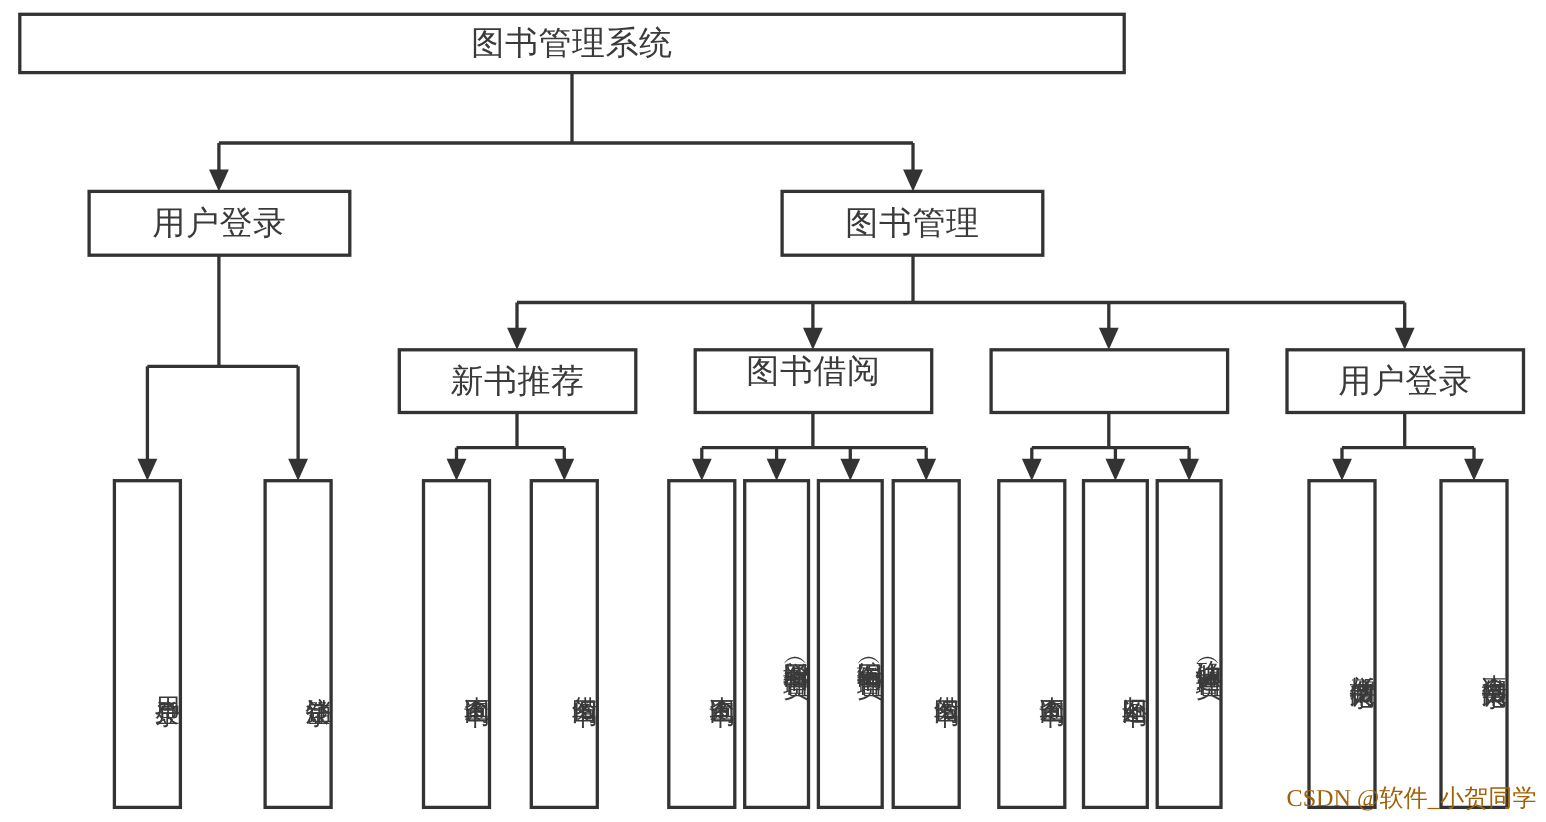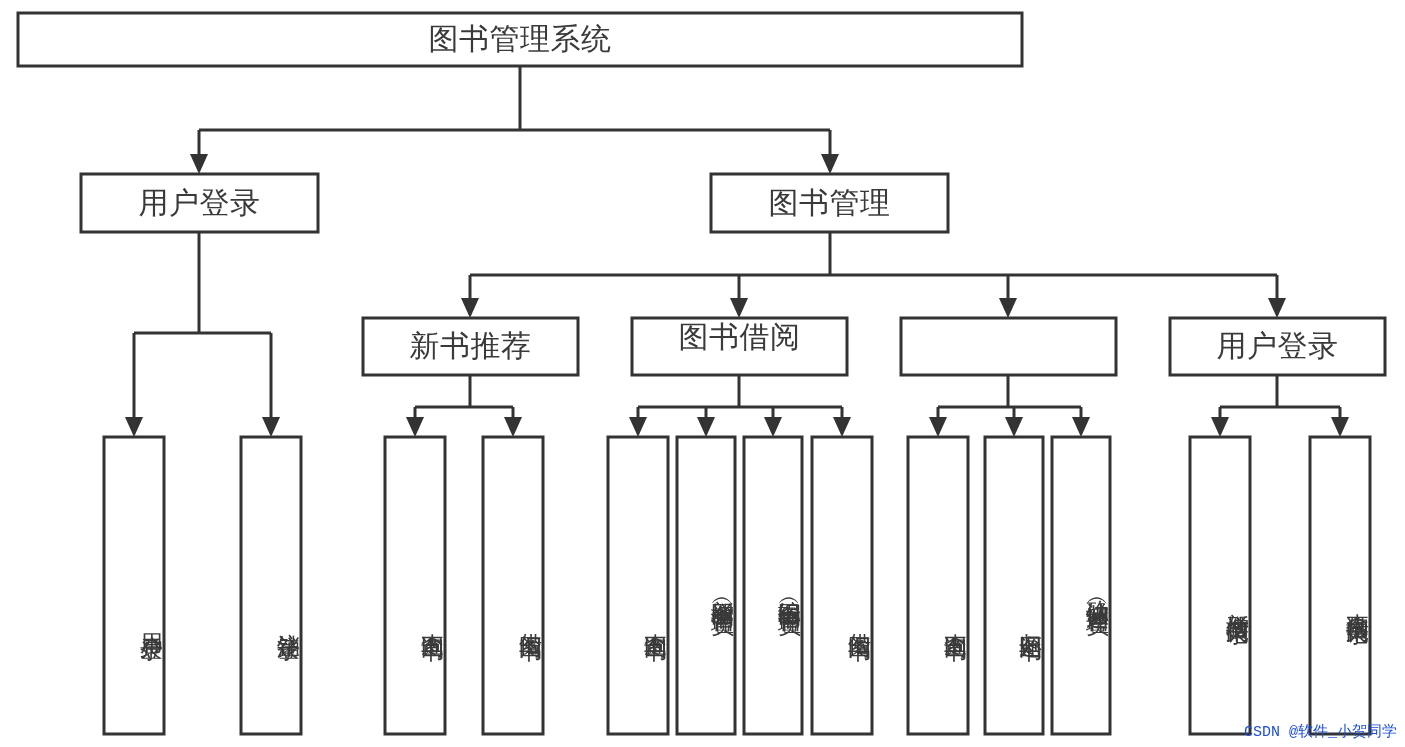--- a/index.html
+++ b/index.html
@@ -59,23 +59,23 @@
     font-size: 23px;
     letter-spacing: 2px;
     line-height: 1.05;
     align-items: flex-start;
     padding-top: 6px;
   }
   .watermark {
     position: absolute;
     right: 8px;
     bottom: 6px;
-    font-size: 15px;
-    color: #1d4ed8;
-    font-family: Liberation Mono, monospace;
+    font-size: 22px;
+    color: #a16207;
+    font-family: Liberation Serif, serif;
     white-space: nowrap;
   }
 </style>
 </head>
 <body>
 
 <div id="diagram-root">
 
   <svg class="canvas" viewBox="0 0 1405 747">
 

